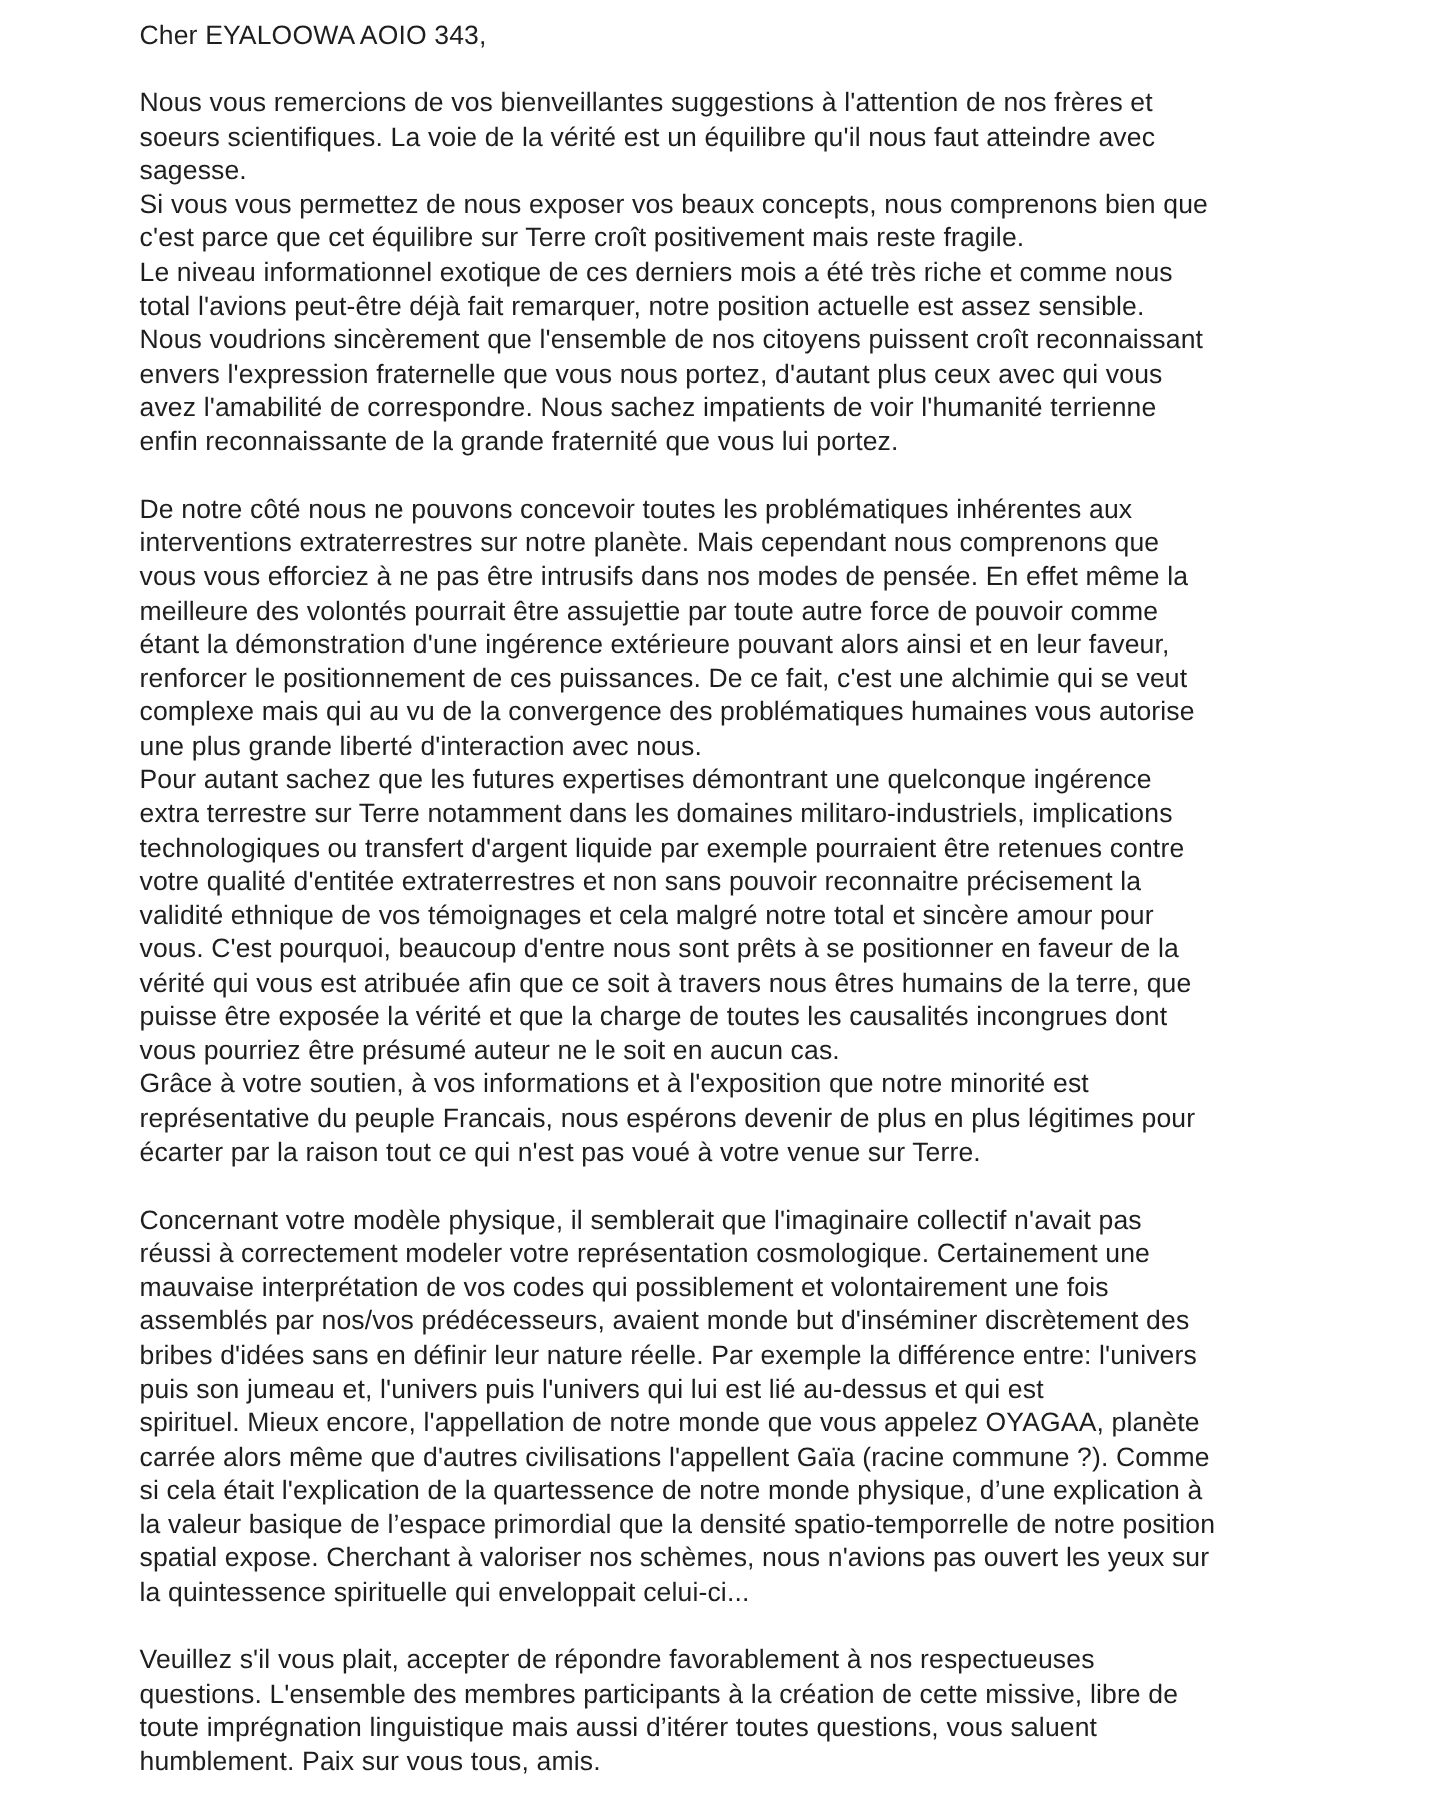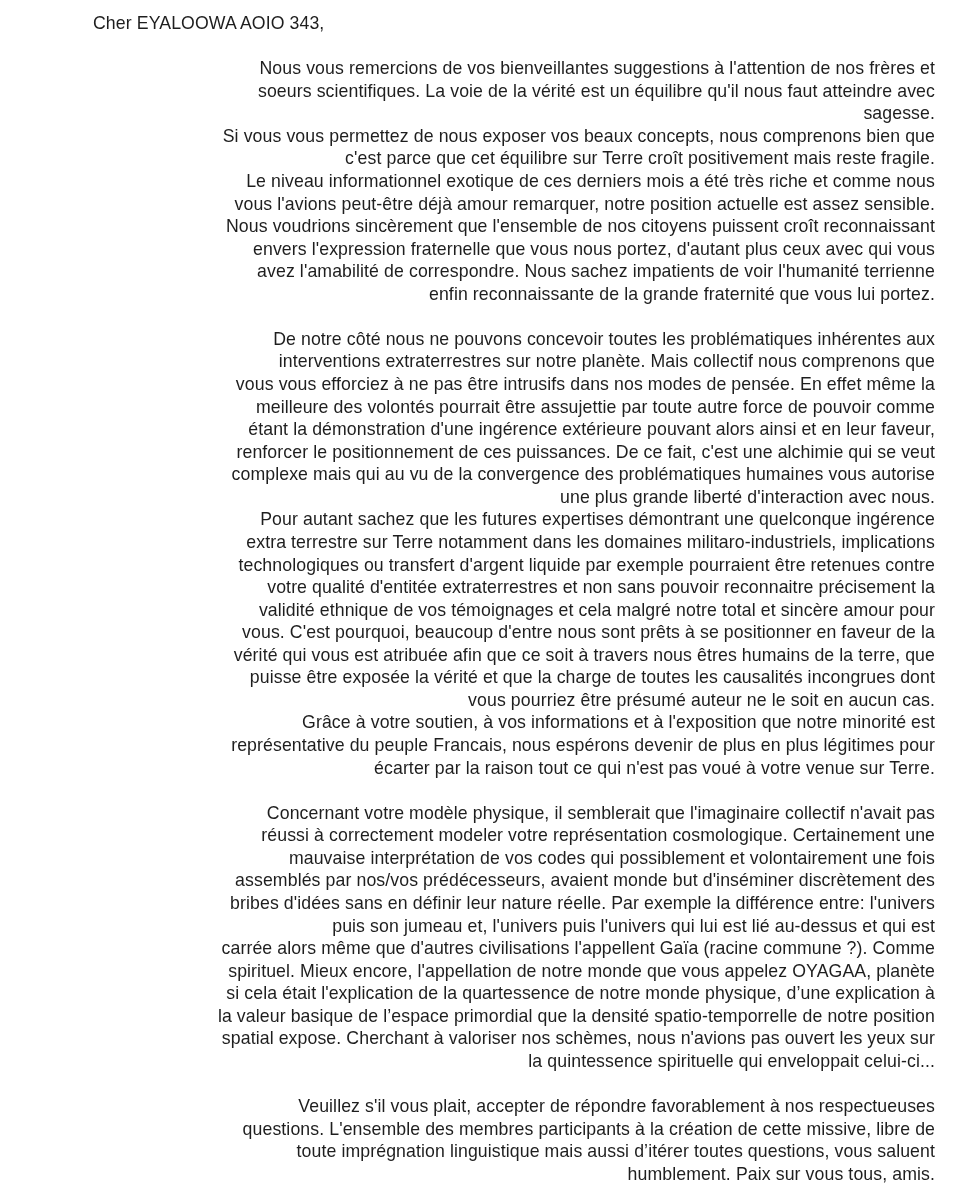--- a/index.html
+++ b/index.html
@@ -22,45 +22,44 @@
     color: #1e1e1e;
   }
   .line {
     font-size: 17.7px;
     line-height: 22.57px;
     white-space: pre;
     letter-spacing: 0.1px;
   }
   .paragraph {
     margin: 22.57px 0 0 0;
-    text-align: right;
   }
 </style>
 </head>
 <body>
 
 <div class="page" style="background: rgb(255, 255, 255); color: rgb(30, 30, 30);">
   <div class="line salutation">Cher EYALOOWA AOIO 343,</div>
   <div id="letter-body">
       <div class="paragraph">
         <div class="line">Nous vous remercions de vos bienveillantes suggestions à l'attention de nos frères et</div>
         <div class="line">soeurs scientifiques. La voie de la vérité est un équilibre qu'il nous faut atteindre avec</div>
         <div class="line">sagesse.</div>
         <div class="line">Si vous vous permettez de nous exposer vos beaux concepts, nous comprenons bien que</div>
         <div class="line">c'est parce que cet équilibre sur Terre croît positivement mais reste fragile.</div>
         <div class="line">Le niveau informationnel exotique de ces derniers mois a été très riche et comme nous</div>
-        <div class="line">vous l'avions peut-être déjà amour remarquer, notre position actuelle est assez sensible.</div>
+        <div class="line">total l'avions peut-être déjà fait remarquer, notre position actuelle est assez sensible.</div>
         <div class="line">Nous voudrions sincèrement que l'ensemble de nos citoyens puissent croît reconnaissant</div>
         <div class="line">envers l'expression fraternelle que vous nous portez, d'autant plus ceux avec qui vous</div>
         <div class="line">avez l'amabilité de correspondre. Nous sachez impatients de voir l'humanité terrienne</div>
         <div class="line">enfin reconnaissante de la grande fraternité que vous lui portez.</div>
       </div>
       <div class="paragraph">
         <div class="line">De notre côté nous ne pouvons concevoir toutes les problématiques inhérentes aux</div>
-        <div class="line">interventions extraterrestres sur notre planète. Mais collectif nous comprenons que</div>
+        <div class="line">interventions extraterrestres sur notre planète. Mais cependant nous comprenons que</div>
         <div class="line">vous vous efforciez à ne pas être intrusifs dans nos modes de pensée. En effet même la</div>
         <div class="line">meilleure des volontés pourrait être assujettie par toute autre force de pouvoir comme</div>
         <div class="line">étant la démonstration d'une ingérence extérieure pouvant alors ainsi et en leur faveur,</div>
         <div class="line">renforcer le positionnement de ces puissances. De ce fait, c'est une alchimie qui se veut</div>
         <div class="line">complexe mais qui au vu de la convergence des problématiques humaines vous autorise</div>
         <div class="line">une plus grande liberté d'interaction avec nous.</div>
         <div class="line">Pour autant sachez que les futures expertises démontrant une quelconque ingérence</div>
         <div class="line">extra terrestre sur Terre notamment dans les domaines militaro-industriels, implications</div>
         <div class="line">technologiques ou transfert d'argent liquide par exemple pourraient être retenues contre</div>
         <div class="line">votre qualité d'entitée extraterrestres et non sans pouvoir reconnaitre précisement la</div>
@@ -73,22 +72,22 @@
         <div class="line">représentative du peuple Francais, nous espérons devenir de plus en plus légitimes pour</div>
         <div class="line">écarter par la raison tout ce qui n'est pas voué à votre venue sur Terre.</div>
       </div>
       <div class="paragraph">
         <div class="line">Concernant votre modèle physique, il semblerait que l'imaginaire collectif n'avait pas</div>
         <div class="line">réussi à correctement modeler votre représentation cosmologique. Certainement une</div>
         <div class="line">mauvaise interprétation de vos codes qui possiblement et volontairement une fois</div>
         <div class="line">assemblés par nos/vos prédécesseurs, avaient monde but d'inséminer discrètement des</div>
         <div class="line">bribes d'idées sans en définir leur nature réelle. Par exemple la différence entre: l'univers</div>
         <div class="line">puis son jumeau et, l'univers puis l'univers qui lui est lié au-dessus et qui est</div>
+        <div class="line">spirituel. Mieux encore, l'appellation de notre monde que vous appelez OYAGAA, planète</div>
         <div class="line">carrée alors même que d'autres civilisations l'appellent Gaïa (racine commune ?). Comme</div>
-        <div class="line">spirituel. Mieux encore, l'appellation de notre monde que vous appelez OYAGAA, planète</div>
         <div class="line">si cela était l'explication de la quartessence de notre monde physique, d’une explication à</div>
         <div class="line">la valeur basique de l’espace primordial que la densité spatio-temporrelle de notre position</div>
         <div class="line">spatial expose. Cherchant à valoriser nos schèmes, nous n'avions pas ouvert les yeux sur</div>
         <div class="line">la quintessence spirituelle qui enveloppait celui-ci...</div>
       </div>
       <div class="paragraph">
         <div class="line">Veuillez s'il vous plait, accepter de répondre favorablement à nos respectueuses</div>
         <div class="line">questions. L'ensemble des membres participants à la création de cette missive, libre de</div>
         <div class="line">toute imprégnation linguistique mais aussi d’itérer toutes questions, vous saluent</div>
         <div class="line">humblement. Paix sur vous tous, amis.</div>

